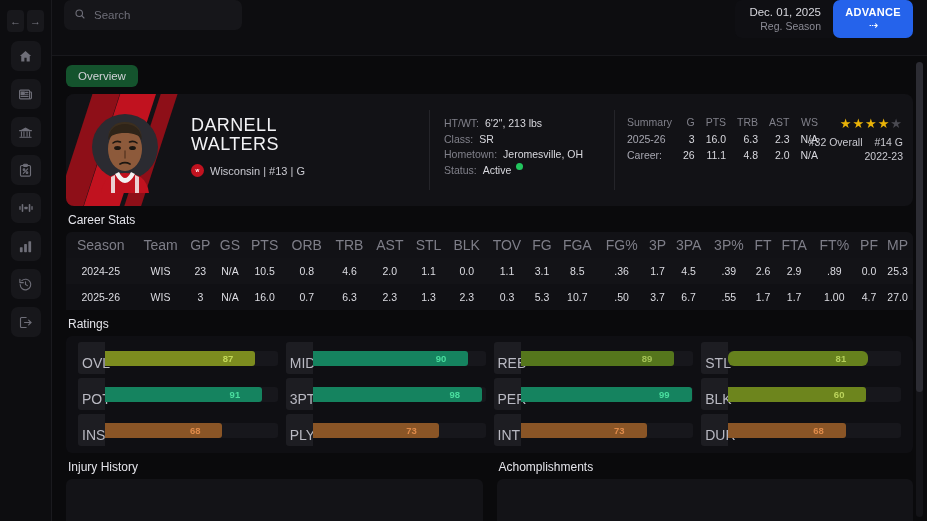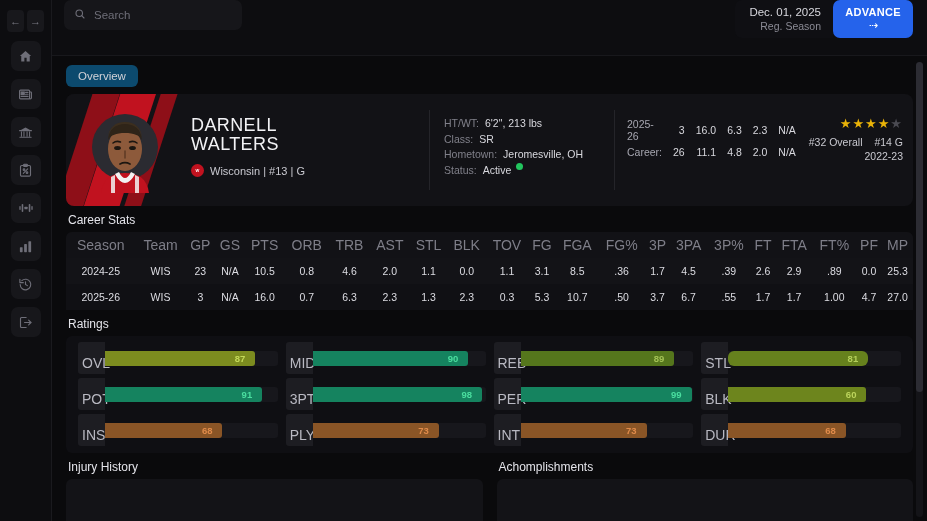--- a/index.html
+++ b/index.html
@@ -77,21 +77,21 @@
     align-items: center; justify-content: center;
     color: #fff;
   }
   .advance .lbl { font-size: 11px; font-weight: bold; letter-spacing: .3px; }
   .advance .arr { font-size: 11px; margin-top: 1px; letter-spacing: -1px; }
 
   
   .tabrow { padding: 9px 0 7px 14px; }
   .tab {
     display: inline-block;
-    background: #0c4a6e; color: #d2d2d8;
+    background: #14532d; color: #d2d2d8;
     border-radius: 6px; padding: 5px 12px;
     font-size: 11.5px;
   }
 
   
   .content { padding: 0 14px 0 14px; }
 
   
   .pcard {
     height: 112px;
@@ -175,21 +175,21 @@
     padding: 13px 3px 3px 4px; text-align: left;
   }
   .rtrack {
     flex: 1; height: 15px; background: #17171c;
     border-radius: 0 3px 3px 0; position: relative; overflow: hidden;
   }
   .rfill {
     position: absolute; left:0; top:0; bottom:0;
     border-radius: 0 3px 3px 0;
     display: flex; align-items: center; justify-content: flex-end;
-    padding-right: 10px;
+    padding-right: 22px;
     font-size: 9.5px; font-weight: bold;
   }
 
   
   .bottom { display: flex; gap: 14px; }
   .bpanel { flex: 1; }
   .bbody {
     height: 86px; background: #131317; border-radius: 6px;
     display: flex; align-items: flex-end; justify-content: center;
     overflow: hidden;
@@ -385,20 +385,28 @@
           <span class="v">Active</span>
           <span class="dot"></span>
         </div>
       </div>
 
       <div class="vdiv"></div>
 
       <div class="summary">
         <table>
           <tbody>
+              <tr>
+            <th class="lead">Summary</th>
+            <th>G</th>
+            <th>PTS</th>
+            <th>TRB</th>
+            <th>AST</th>
+            <th>WS</th>
+          </tr>
           <tr>
             <td class="lead">2025-26</td>
             <td>3</td>
             <td>16.0</td>
             <td>6.3</td>
             <td>2.3</td>
             <td>N/A</td>
           </tr>
           <tr>
             <td class="lead">Career:</td>

